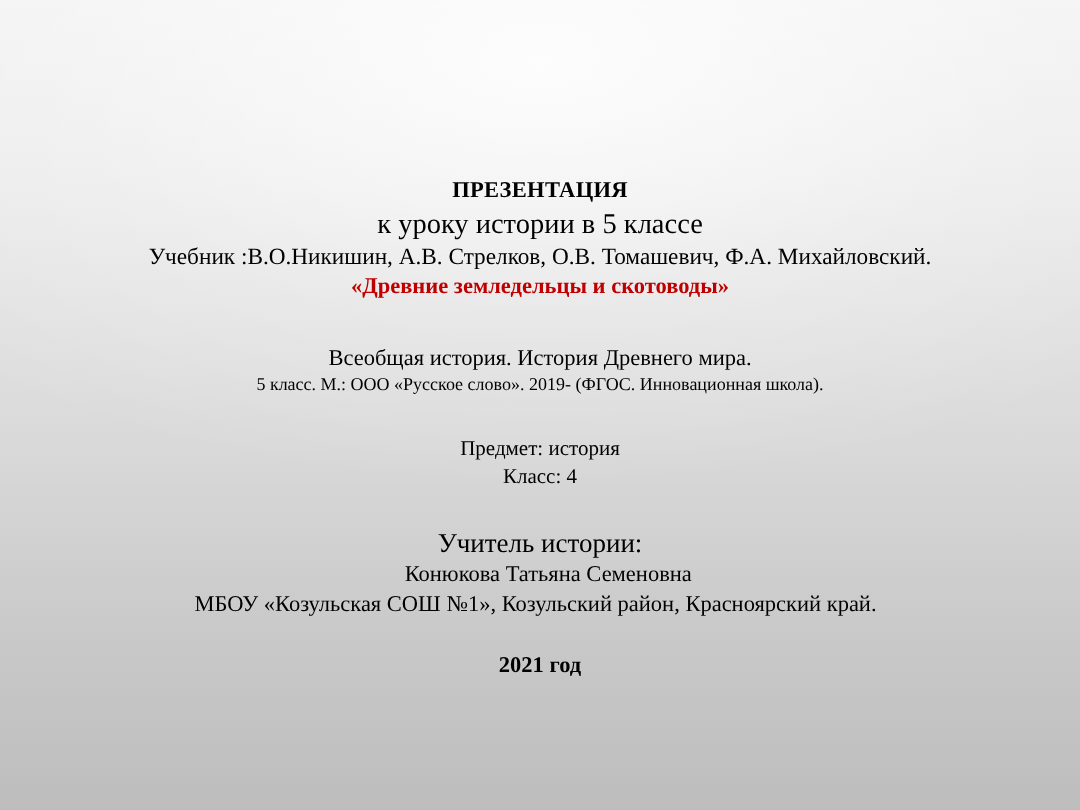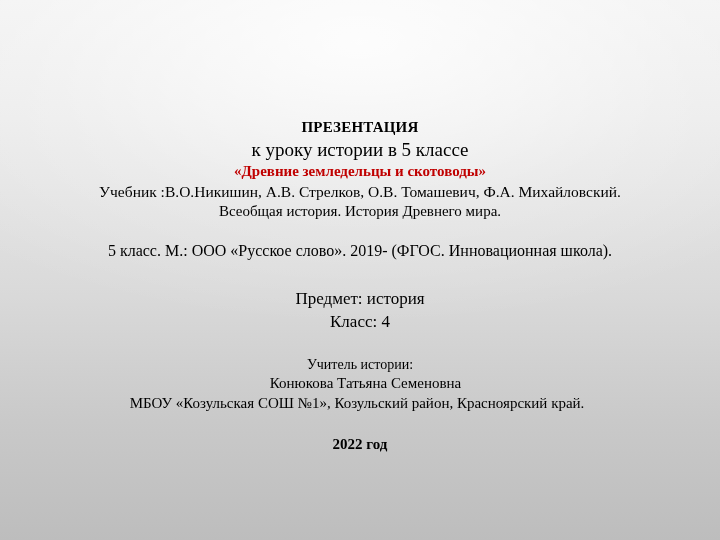--- a/index.html
+++ b/index.html
@@ -52,33 +52,33 @@
   .l-theme {
     font-weight: bold;
     font-size: 15px;
     color: #c00000;
   }
   .l-book {
     font-size: 15.5px;
   }
   .l-book2 {
     font-size: 15px;
+    margin-top: 28px;
   }
   .l-book3 {
-    font-size: 16px;
-    margin-top: 20px;
+    font-size: 12px;
   }
   .gap-lg { height: 26px; }
   .gap-md { height: 22px; }
   .l-meta {
-    font-size: 17px;
+    font-size: 14px;
     line-height: 1.35;
   }
   .l-teacher {
-    font-size: 14px;
+    font-size: 18px;
   }
   .l-name {
     font-size: 15px;
     margin-left: 11px;
   }
   .l-school {
     font-size: 15px;
     padding-left: 12px;
   }
   .l-year {
@@ -87,34 +87,34 @@
   }
 </style>
 </head>
 <body>
 
 <div class="slide">
   <div class="content">
 
     <p class="line l-title">ПРЕЗЕНТАЦИЯ</p>
     <p class="line l-sub">к уроку истории в 5 классе</p>
+    <p class="line l-book">Учебник :В.О.Никишин,  А.В.  Стрелков,  О.В. Томашевич,  Ф.А. Михайловский.</p>
     <p class="line l-theme">«Древние земледельцы и скотоводы»</p>
-    <p class="line l-book">Учебник :В.О.Никишин,  А.В.  Стрелков,  О.В. Томашевич,  Ф.А. Михайловский.</p>
     <p class="line l-book2">Всеобщая  история. История Древнего мира.</p>
     <p class="line l-book3">5 класс.  М.:  ООО «Русское  слово». 2019- (ФГОС. Инновационная  школа).</p>
 
     <div class="gap-lg"></div>
 
     <p class="line l-meta">Предмет: история</p>
     <p class="line l-meta">Класс: 4</p>
 
     <div class="gap-md"></div>
 
     <p class="line l-teacher">Учитель истории:</p>
     <p class="line l-name">Конюкова Татьяна Семеновна</p>
     <p class="line l-school">МБОУ «Козульская  СОШ №1», Козульский район, Красноярский край.</p>
 
     <div class="gap-md"></div>
 
-    <p class="line l-year">2022 год</p>
+    <p class="line l-year">2021 год</p>
 
   </div>
 </div>
 
 </body></html>

